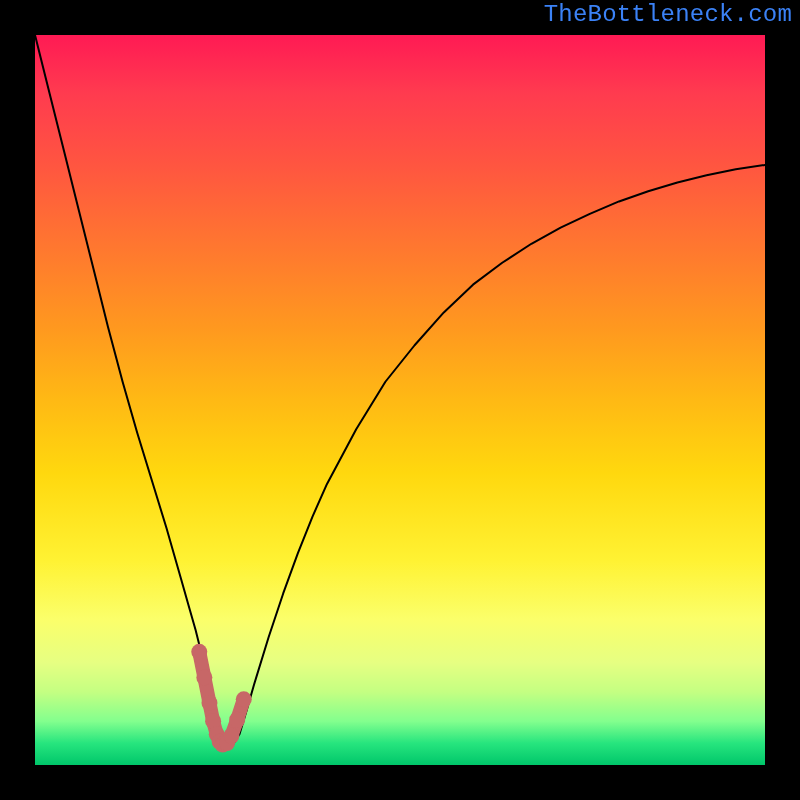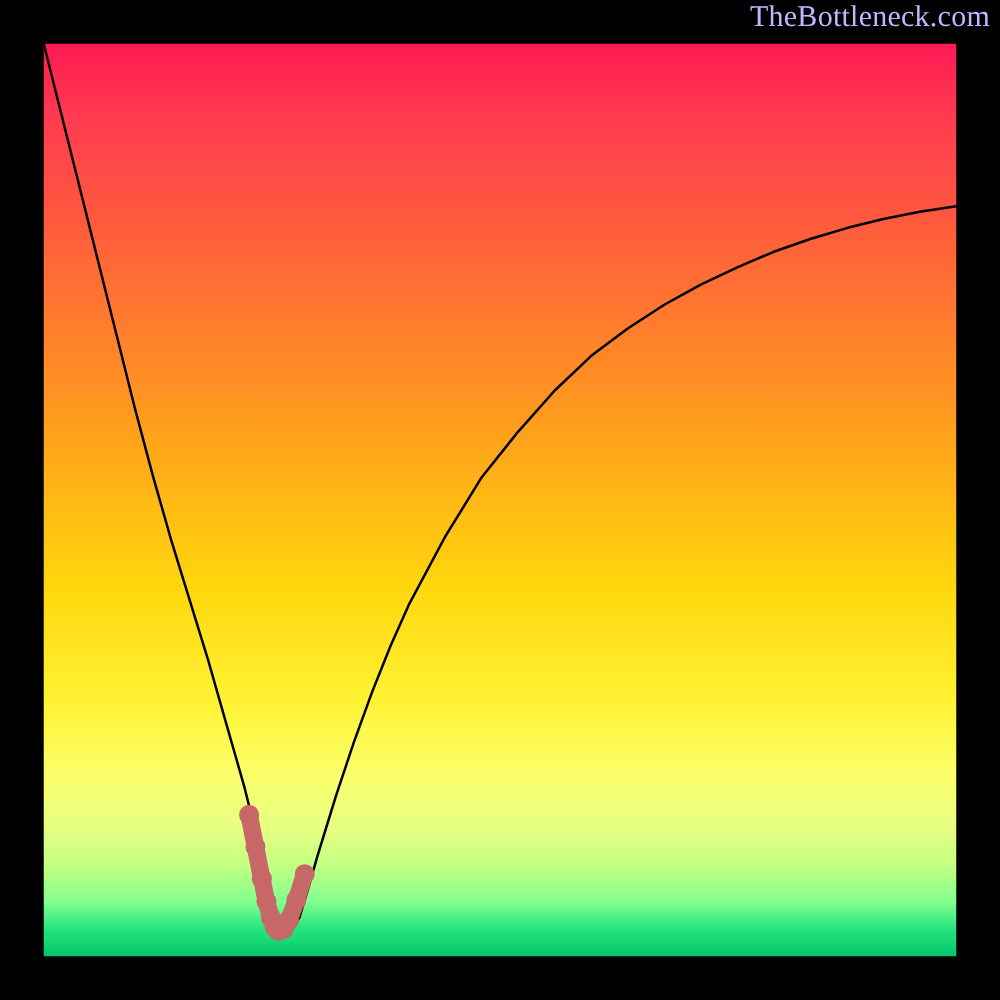--- a/index.html
+++ b/index.html
@@ -46,25 +46,25 @@
     left: 0;
     top: 0;
     width: 730px;
     height: 730px;
     overflow: visible;
   }
   .watermark {
     position: absolute;
     top: 1px;
     right: 8px;
-    color: #c4b5fd;
+    color: #3b82f6;
     font-size: 24px;
     letter-spacing: 0.2px;
     font-weight: 400;
-    font-family: Liberation Serif, serif;
+    font-family: Liberation Mono, monospace;
   }
 </style>
 </head>
 <body>
 
 <div class="frame">
   <div class="plot">
     <svg class="curve" viewBox="0 0 730 730" preserveAspectRatio="none">
       <path id="curve-path" fill="none" stroke="#000" stroke-width="2" stroke-linecap="round" stroke-linejoin="round" d="M0.00 0.00 L14.60 58.40 L29.20 116.80 L43.80 175.20 L58.40 233.60 L73.00 292.00 L87.60 346.75 L102.20 397.85 L116.80 445.30 L131.40 492.75 L146.00 543.85 L153.30 569.40 L160.60 594.95 L167.90 624.15 L171.55 642.40 L175.20 664.30 L178.85 682.55 L182.50 700.80 L186.15 708.10 L189.80 712.48 L193.45 713.21 L197.10 711.02 L204.40 699.34 L211.70 675.25 L219.00 649.70 L233.60 602.25 L248.20 558.45 L262.80 518.30 L277.40 481.80 L292.00 448.95 L321.20 394.20 L350.40 346.75 L379.60 310.25 L408.80 277.40 L438.00 249.66 L467.20 227.76 L496.40 208.78 L525.60 192.72 L554.80 178.85 L584.00 166.44 L613.20 156.22 L642.40 147.46 L671.60 140.16 L700.80 134.32 L730.00 129.94"></path>
       <g id="marker-group" fill="#c76767" stroke="#c76767" stroke-width="10" stroke-linecap="round" stroke-linejoin="round">

